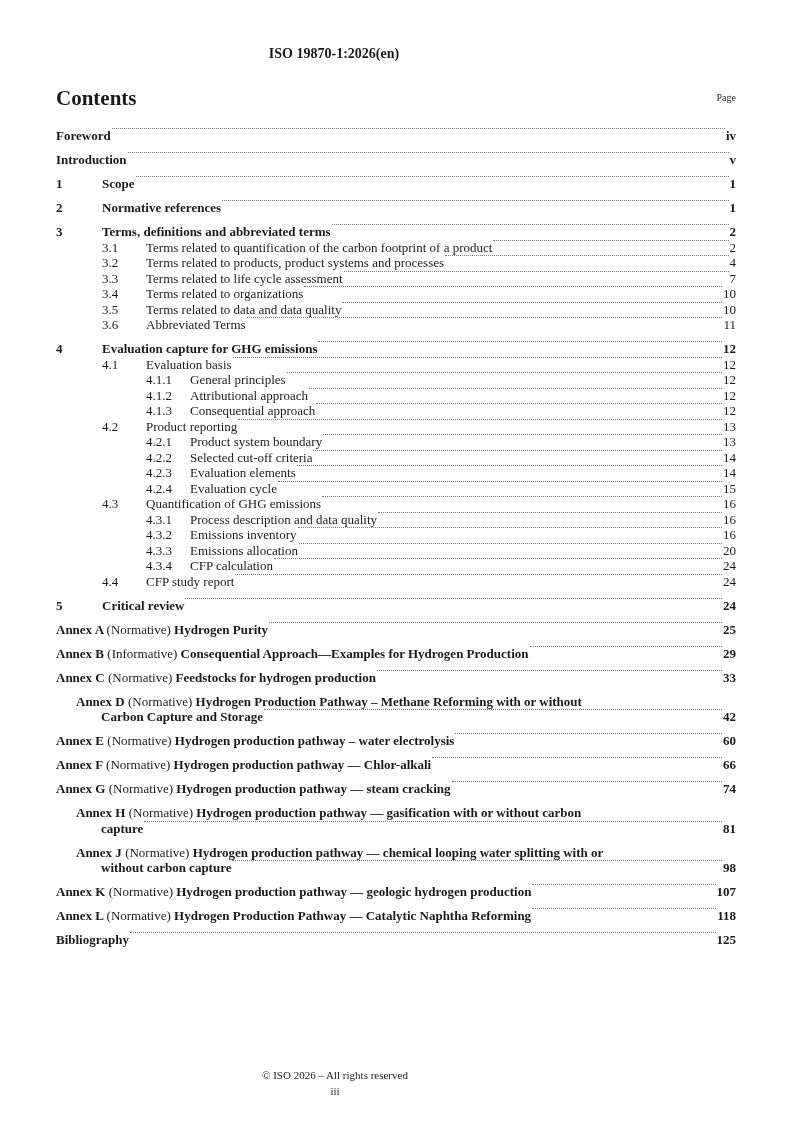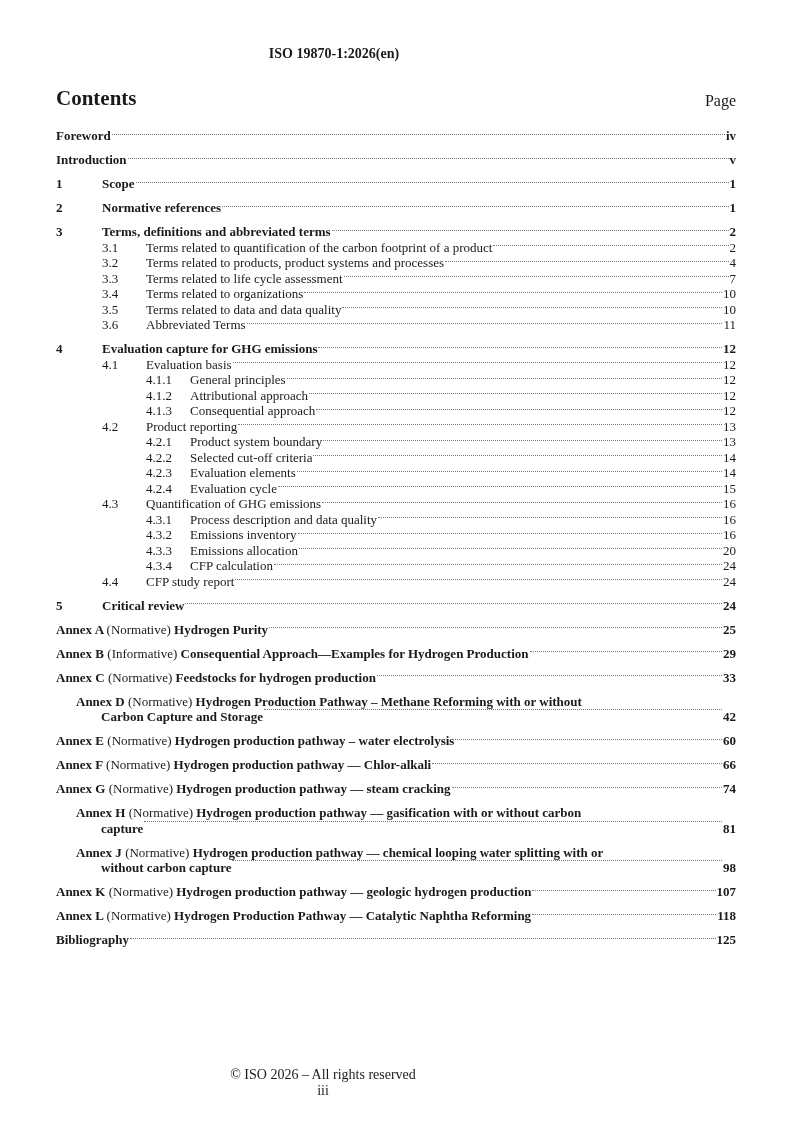--- a/index.html
+++ b/index.html
@@ -1,42 +1,42 @@
 <!DOCTYPE html>
 <html><head>
 <meta charset="utf-8">
 <style>
   html, body { margin:0; padding:0; background:#fff; }
   body { width:793px; height:1122px; position:relative; overflow:hidden;
          font-family:"Liberation Serif", "DejaVu Serif", serif; color:#1a1a1a; }
   .hdr { position:absolute; top:46px; left:0; width:668px; text-align:center;
          font-weight:bold; font-size:14px; }
   .title { position:absolute; top:86px; left:56px; font-size:21px; font-weight:bold; }
-  .pagelbl { position:absolute; top:92px; right:57px; font-size:16px; }
+  .pagelbl { position:absolute; top:92px; right:57px; font-size:10px; }
   .toc { position:absolute; left:56px; top:128px; width:680px; }
-  .row { display:flex; align-items:center; font-size:13px; line-height:15.5px; }
+  .row { display:flex; align-items:flex-start; font-size:13px; line-height:15.5px; }
   .row.b { font-weight:bold; }
   .row .num { flex:0 0 auto; }
   .row .lbl { flex:0 1 auto; white-space:nowrap; }
   .row .dots { flex:1 1 auto; border-bottom:1px dotted #777; margin:0 1px 3px 1px; min-width:8px; }
   .row .pg { flex:0 0 auto; }
   .lvl0 .num { width:46px; }
   .lvl1 { padding-left:46px; font-weight:normal; }
   .lvl1 .num { width:44px; }
   .lvl2 { padding-left:90px; font-weight:normal;font-family:Liberation Serif, serif; }
   .lvl2 .num { width:44px; }
   .gap { margin-top:8.5px; }
   .annex .lbl { white-space:normal; }
   .annex .n { font-weight:normal; }
   .annex2 { font-weight:bold; font-size:13px; line-height:15.5px; }
   .annex2 .l1 { display:block;margin-left:20px; }
   .annex2 .l2row { display:flex; align-items:flex-start; padding-left:45px; }
   .annex2 .l2row .dots { flex:1 1 auto; border-bottom:1px dotted #777; margin:0 1px 3px 1px; }
   .annex2 .n { font-weight:normal; }
-  .footer { position:absolute; top:1067px; left:0; width:646px; text-align:center; font-size:14px; line-height:16px; }
+  .footer { position:absolute; top:1067px; left:12px; width:646px; text-align:center; font-size:11px; line-height:16px; }
 </style>
 </head>
 <body>
 
 <div class="hdr">ISO 19870-1:2026(en)</div>
 <div class="title">Contents</div>
 <div class="pagelbl">Page</div>
 
 <div class="toc">
   <div class="row b">

